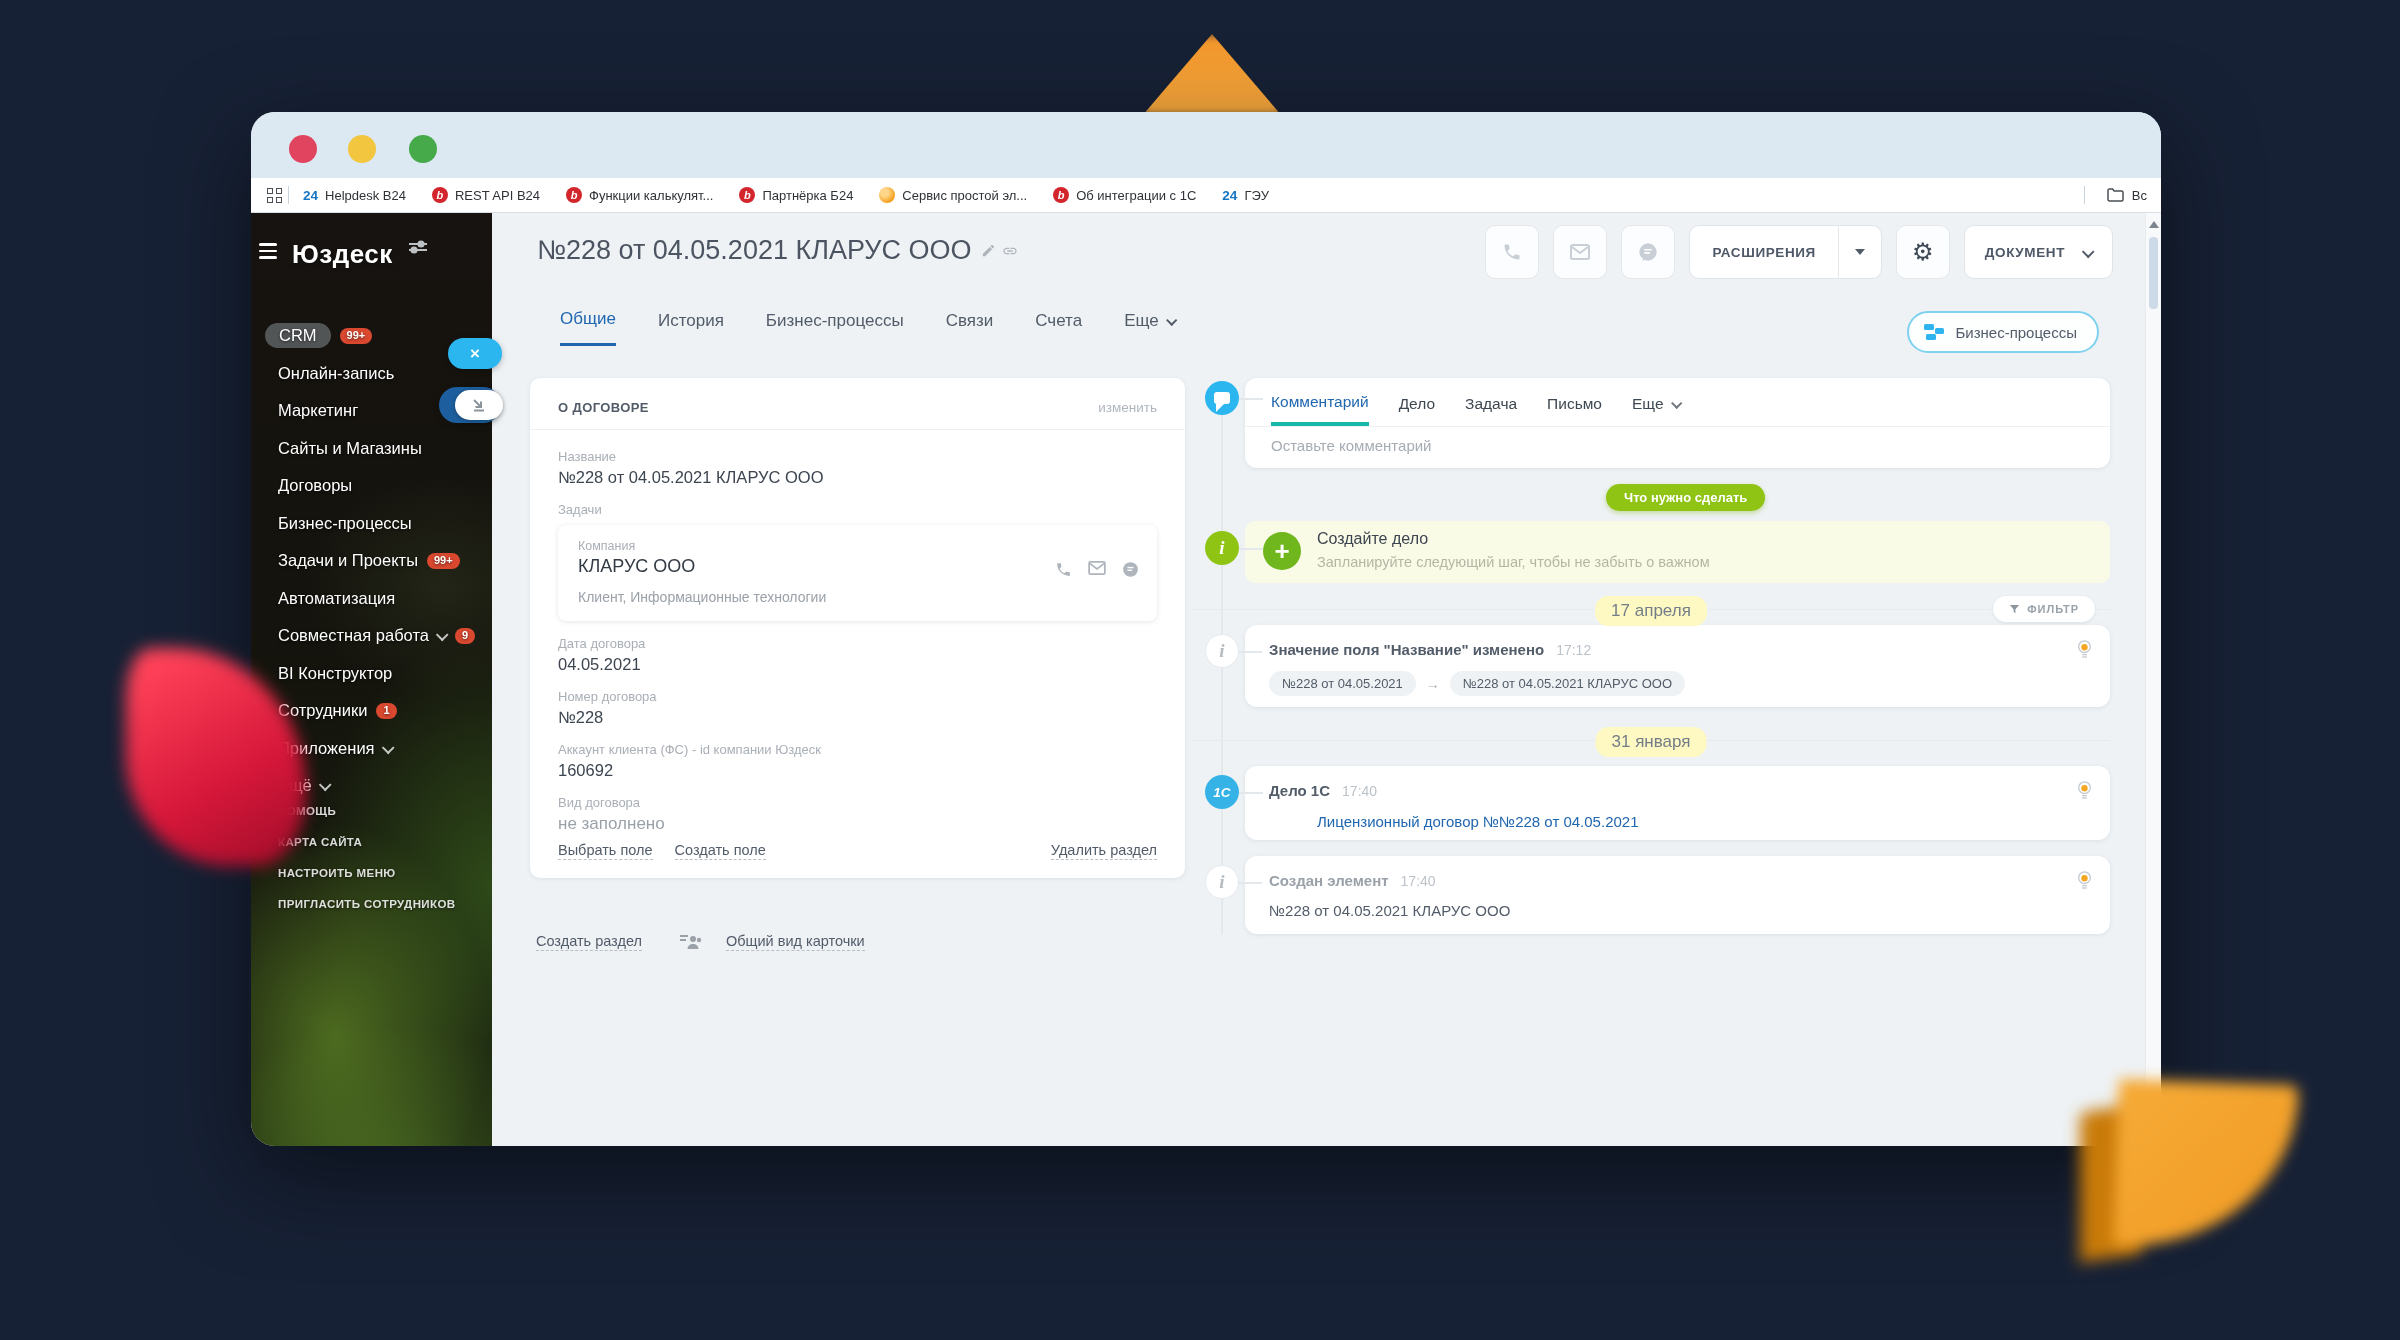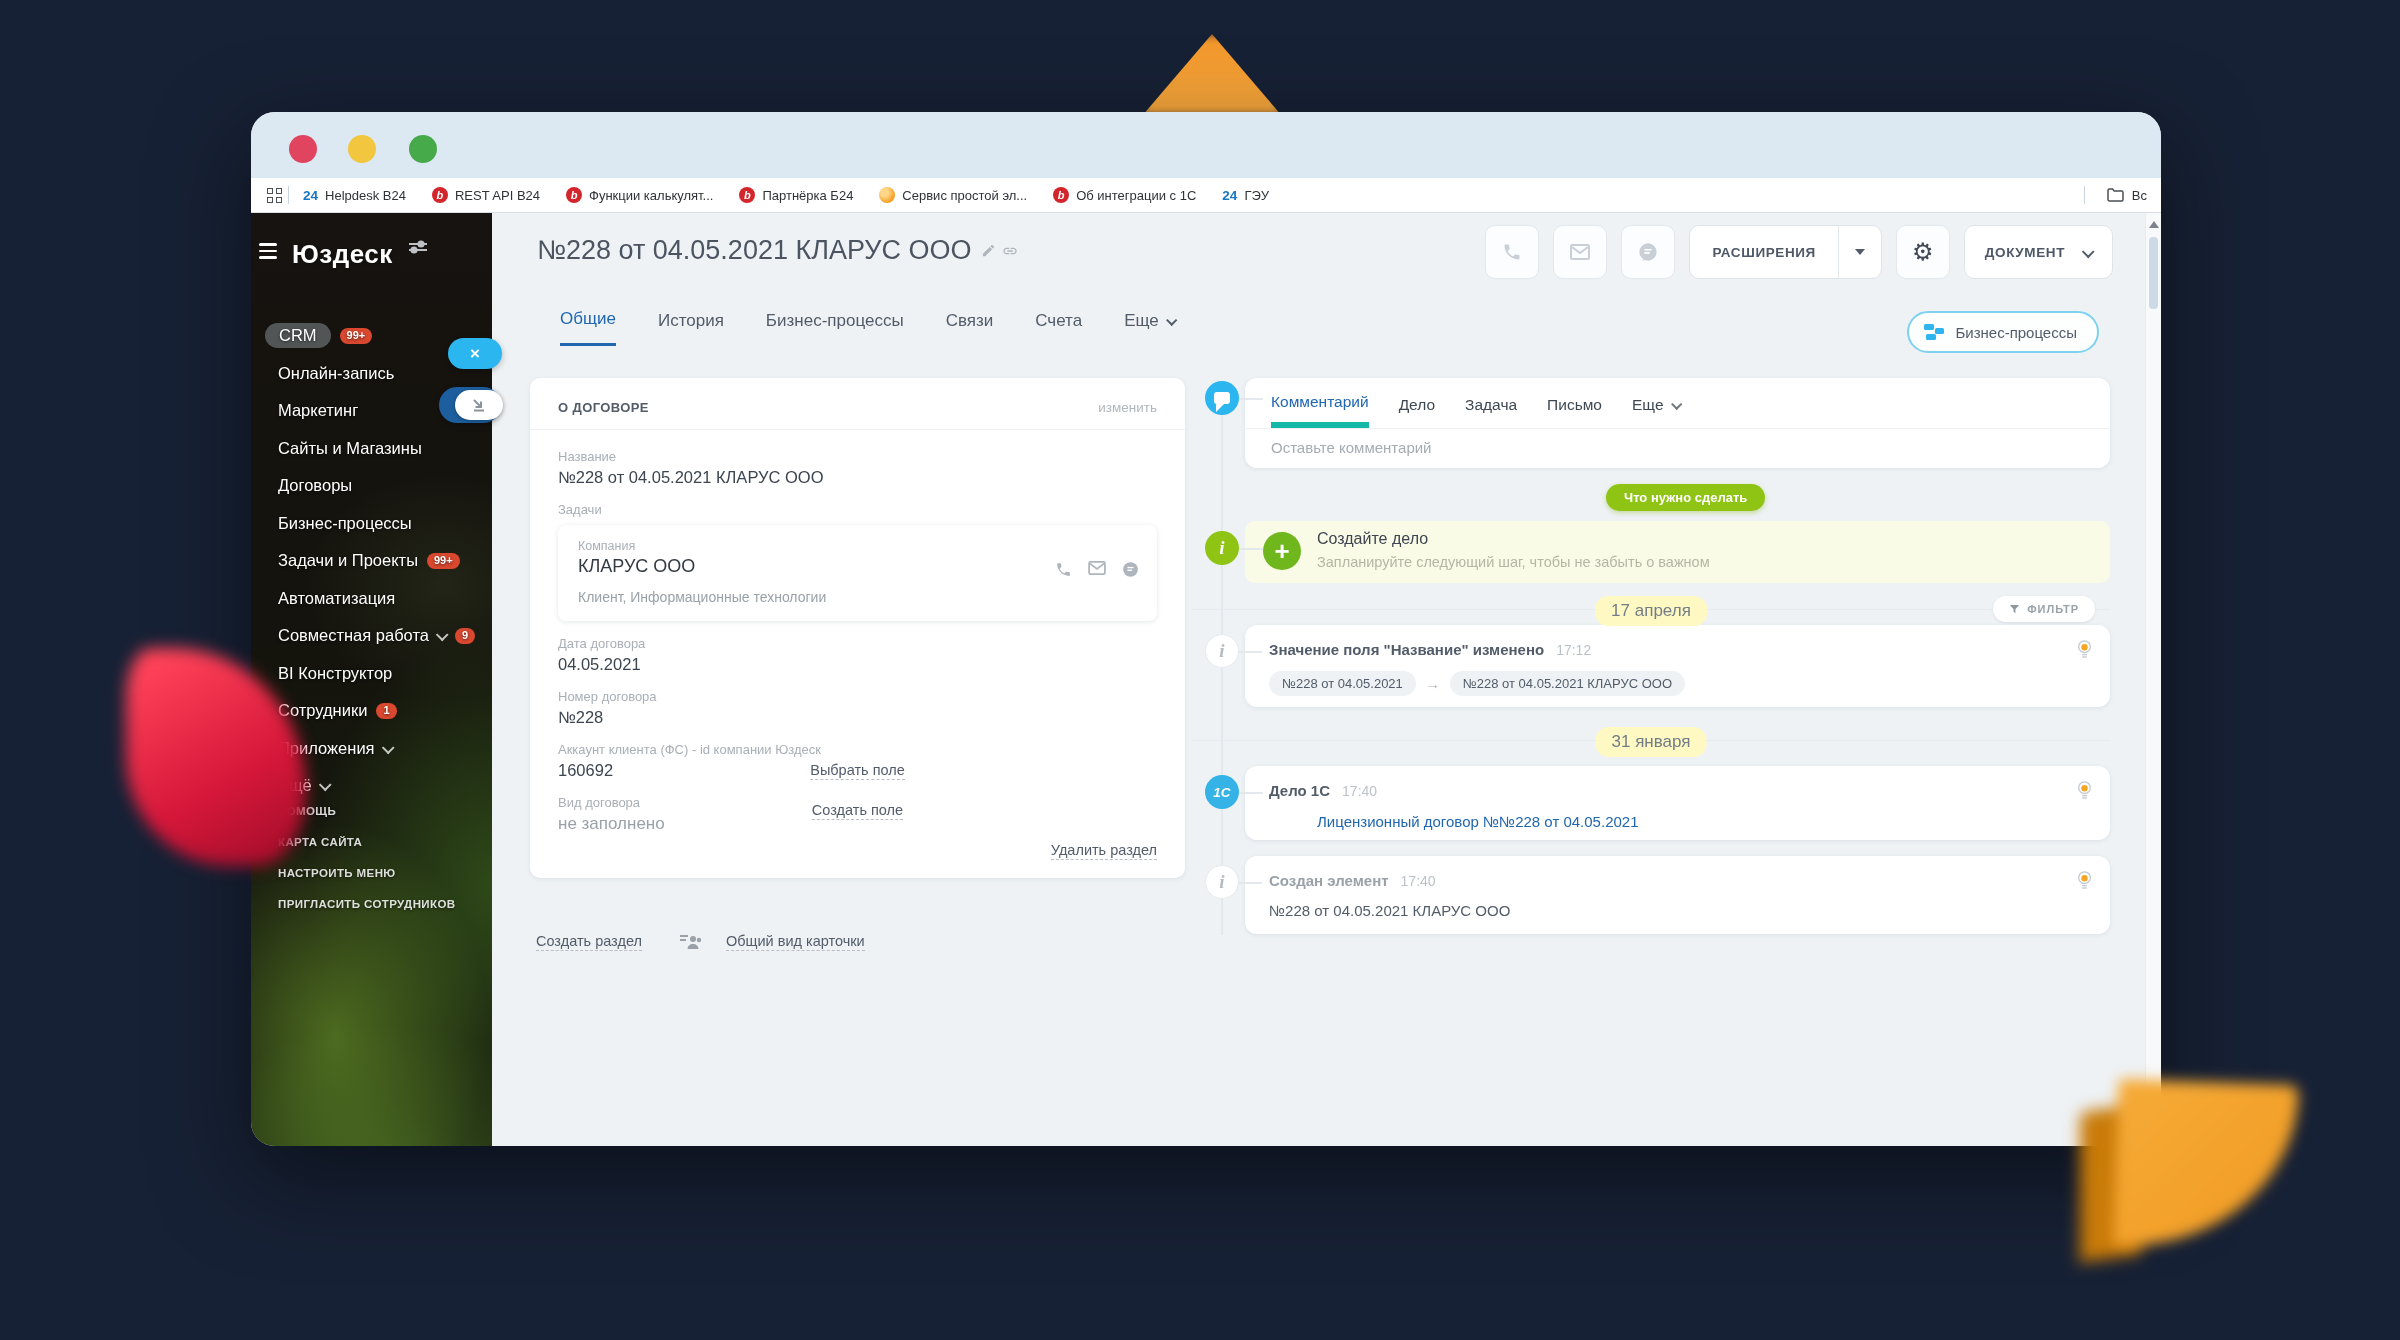--- a/index.html
+++ b/index.html
@@ -121,21 +121,21 @@
   .f-value{font-size:16.5px;color:#3c4550;margin-top:4px;}
   .f-value.empty{color:#9aa1a8;font-size:17px;}
   .client-card{position:relative;margin-top:8px;background:#fff;border-radius:8px;
     box-shadow:0 1px 5px rgba(60,80,100,.14);padding:14px 20px 16px 20px;}
   .cc-label{font-size:12.5px;color:#a9afb6;}
   .cc-name{font-size:18px;color:#333b44;margin-top:3px;font-weight:500;}
   .cc-type{font-size:14px;color:#9aa1a8;margin-top:12px;}
   .cc-icons{position:absolute;right:18px;top:36px;display:flex;gap:16px;}
   .dashed-link{font-size:14.5px;color:#525c69;border-bottom:1px dashed #b8bec5;cursor:pointer;
     text-decoration:none;padding-bottom:1px;}
-  .dc-foot{position:absolute;left:28px;right:28px;bottom:18px;display:flex;gap:22px;align-items:center;flex-direction:column;}
+  .dc-foot{position:absolute;left:28px;right:28px;bottom:18px;display:flex;gap:22px;align-items:center;}
   .dc-foot .right{margin-left:auto;}
   .below-card{position:absolute;left:44px;top:720px;display:flex;align-items:center;gap:24px;}
 
   
   .tl-line{position:absolute;left:729px;top:184px;width:2px;height:538px;background:#e2e8ec;}
   .tl-circle{position:absolute;width:34px;height:34px;border-radius:50%;display:flex;align-items:center;
     justify-content:center;z-index:2;}
   .tl-circle::after{content:"";position:absolute;left:100%;top:50%;width:24px;height:2px;background:#e2e8ec;z-index:-1;}
   .c-blue{background:#2cb6f0;}
   .c-green{background:#8fc414;color:#fff;font-family:"Liberation Serif",serif;font-style:italic;
@@ -144,21 +144,21 @@
     font-style:italic;font-weight:bold;font-size:19px;box-sizing:border-box;}
   .c-1c{background:#35b3e7;color:#fff;font-weight:bold;font-style:italic;font-size:13.5px;}
   .bubble{width:16px;height:12px;background:#fff;border-radius:3px;position:relative;}
   .bubble::after{content:"";position:absolute;left:2px;top:100%;border:4px solid transparent;
     border-top-color:#fff;border-left-color:#fff;}
 
   .comment-card{left:753px;top:165px;width:865px;height:90px;box-sizing:border-box;border-radius:12px;}
   .cmt-tabs{display:flex;gap:30px;padding:15px 26px 0 26px;font-size:15.5px;color:#3e4852;
     border-bottom:1px solid #eef1f3;}
   .cmt-tab{padding-bottom:11px;cursor:pointer;display:flex;align-items:center;}
-  .cmt-tab.active{color:#2067b0;border-bottom:6px solid #14b8a6;font-weight:500;}
+  .cmt-tab.active{color:#2067b0;border-bottom:4px solid #14b8a6;font-weight:500;}
   .cmt-tab .chev{width:6px;height:6px;border-color:#3e4852;}
   .cmt-input{padding:10px 26px;font-size:15px;color:#a6acb3;cursor:text;}
 
   .todo-pill{position:absolute;left:1114px;top:271px;height:27px;border-radius:14px;background:#8fc414;
     color:#fff;font-size:13px;font-weight:bold;display:flex;align-items:center;padding:0 18px;
     box-shadow:0 2px 5px rgba(130,180,20,.4);cursor:pointer;z-index:2;}
 
   .deal-card{left:753px;top:308px;width:865px;height:62px;background:#fafbe7;border-radius:10px;
     box-shadow:none;box-sizing:border-box;}
   .plus-circle{position:absolute;left:18px;top:11px;width:38px;height:38px;border-radius:50%;

